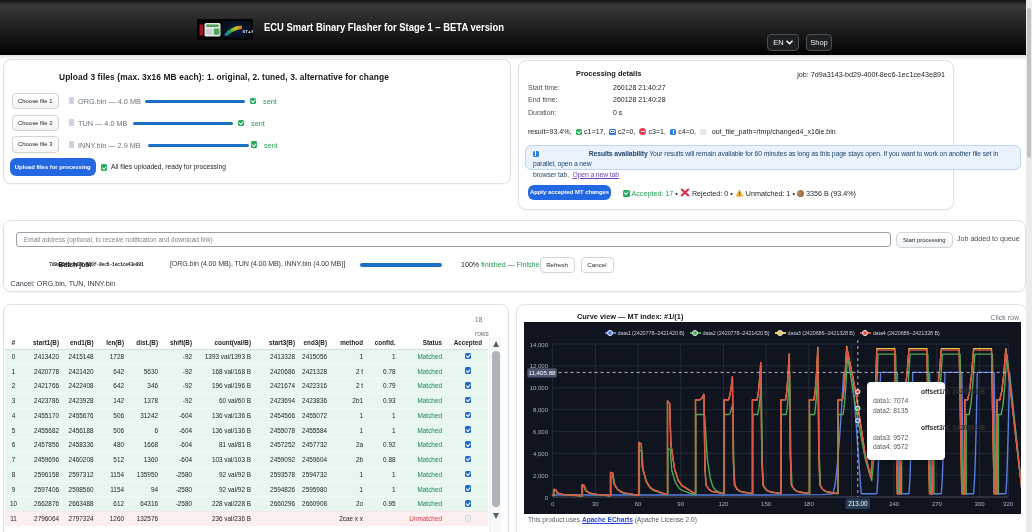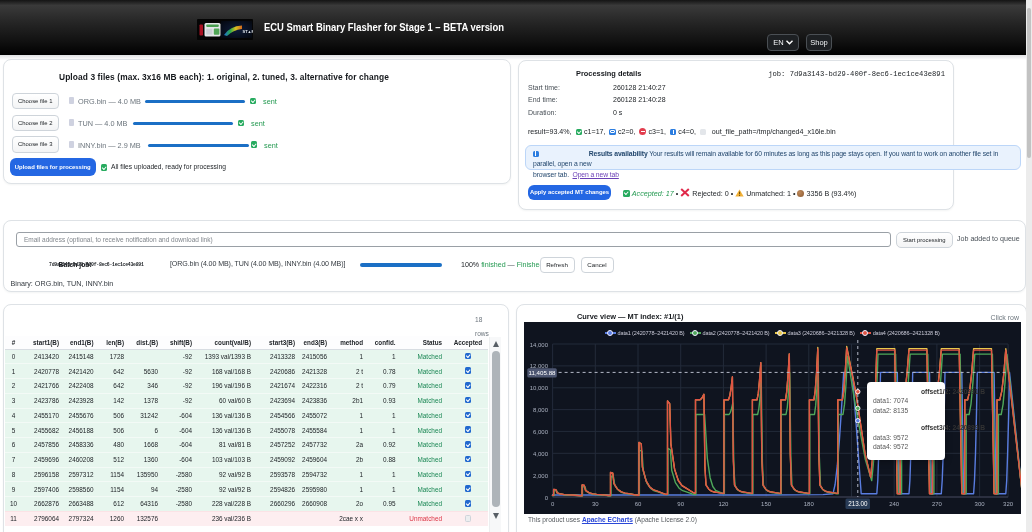--- a/index.html
+++ b/index.html
@@ -107,32 +107,32 @@
     <div class="abs ckw" style="left:246.5px;top:81px;"><span class="gck"></span></div>
     <div class="abs nw" style="left:260px;top:80.5px;font-size:7.3px;color:#259a52;">sent</div>
 
     <div class="bluebtn" style="left:6px;top:98px;width:85.5px;height:17.5px;font-size:5.9px;">Upload files for processing</div>
     <div class="abs ckw" style="left:96.5px;top:104px;"><span class="gck"></span></div>
     <div class="abs nw" style="left:107px;top:103px;font-size:6.7px;color:#212529;">All files uploaded, ready for processing</div>
   </div>
 
   <div class="card" style="left:518px;top:60px;width:436px;height:150px;">
     <div class="abs b nw" style="left:9px;top:8px;font-size:7.4px;color:#16191d;">Processing details</div>
-    <div class="abs nw" style="right:8px;top:9px;font-size:7.2px;color:#212529;font-family:Liberation Mono, monospace;">job: 7d9a3143-bd29-400f-8ec6-1ec1ce43e891</div>
+    <div class="abs nw" style="right:8px;top:9px;font-size:7.2px;color:#212529;">job: 7d9a3143-bd29-400f-8ec6-1ec1ce43e891</div>
     <div class="abs nw" style="left:9px;top:22.5px;font-size:7px;color:#495057;">Start time:</div>
     <div class="abs nw" style="left:94px;top:22.5px;font-size:7px;color:#212529;">260128 21:40:27</div>
     <div class="abs nw" style="left:9px;top:35px;font-size:7px;color:#495057;">End time:</div>
     <div class="abs nw" style="left:94px;top:35px;font-size:7px;color:#212529;">260128 21:40:28</div>
     <div class="abs nw" style="left:9px;top:47.5px;font-size:7px;color:#495057;">Duration:</div>
     <div class="abs nw" style="left:94px;top:47.5px;font-size:7px;color:#212529;">0 s</div>
     <div class="abs nw" style="left:9px;top:67px;font-size:7.1px;color:#212529;">result=93.4%,&nbsp; <span class="gck ic" style="width:6.5px;height:6.5px;"></span> c1=17,&nbsp; <span class="ic" style="width:6.5px;height:6.5px;background:#2b7de0;border-radius:1.5px;position:relative;"><span style="position:absolute;left:1px;top:1.7px;width:4.2px;height:2.8px;border:0.8px solid #fff;border-radius:1px;"></span></span> c2=0,&nbsp; <span class="ic" style="width:7px;height:7px;background:#e23d4e;border-radius:50%;position:relative;"><span style="position:absolute;left:1.3px;top:2.8px;width:4.4px;height:1.4px;background:#fff;"></span></span> c3=1,&nbsp; <span class="ic" style="width:6.5px;height:6.5px;background:#2b7de0;border-radius:1.5px;position:relative;"><span style="position:absolute;left:2.7px;top:1px;width:1.1px;height:4.6px;background:#fff;"></span></span> c4=0,&nbsp; <span class="ic" style="width:6px;height:6px;background:#e3e6ea;border-radius:1.5px;"></span>&nbsp;&nbsp; out_file_path=/tmp/changed4_x16le.bin</div>
     <div class="abs" style="left:6px;top:84px;width:496px;height:24.5px;background:#e9f2fd;border:1px solid #bcd6f8;border-radius:6px;"></div>
     <div class="abs" style="left:14px;top:87.5px;width:488px;font-size:6.8px;color:#24486e;line-height:10.5px;letter-spacing:-0.12px;"><span class="ic" style="width:6px;height:6px;background:#2b7de0;border-radius:1.5px;position:relative;"><span style="position:absolute;left:2.4px;top:0.9px;width:1px;height:4.2px;background:#fff;"></span></span> <span class="b">Results availability</span> Your results will remain available for 60 minutes as long as this page stays open. If you want to work on another file set in parallel, open a new<br>browser tab.&nbsp; <span style="color:#6a3fb5;text-decoration:underline;">Open a new tab</span></div>
     <div class="bluebtn" style="left:9px;top:123.5px;width:83px;height:15px;font-size:5.9px;">Apply accepted MT changes</div>
-    <div class="abs nw" style="left:104px;top:126.5px;font-size:7.2px;color:#212529;"><span class="gck ic" style="width:6.8px;height:6.8px;"></span> <span style="color:#259a52;font-style:italic;">Accepted: 17</span> • <span class="ic"><svg width="10" height="9" viewBox="0 0 10 9">
+    <div class="abs nw" style="left:104px;top:126.5px;font-size:7.2px;color:#212529;"><span class="gck ic" style="width:6.8px;height:6.8px;"></span> <span style="color:#259a52;">Accepted: 17</span> • <span class="ic"><svg width="10" height="9" viewBox="0 0 10 9">
             <path d="M1.2,1 L8.8,8 M8.8,1 L1.2,8" stroke="#e0294a" stroke-width="2"></path>
           </svg></span> Rejected: 0 • <span class="ic"><svg width="9" height="8" viewBox="0 0 9 8">
             <path d="M4.5,0.5 L8.7,7.5 L0.3,7.5 Z" fill="#f2b138"></path>
             <rect x="4" y="2.6" width="1.1" height="2.6" fill="#7a5208"></rect>
             <rect x="4" y="5.9" width="1.1" height="1.1" fill="#7a5208"></rect>
           </svg></span> Unmatched: 1 • <span class="ic" style="width:7px;height:7px;background:radial-gradient(circle at 35% 35%,#c08a5a,#8a5a33);border-radius:50%;"></span> 3356 B (93.4%)</div>
   </div>
 
   <div class="card" style="left:3px;top:220px;width:1023px;height:72px;border-radius:8px;">
     <div class="abs" style="left:12px;top:11px;width:875px;height:14.5px;border:1px solid #9aa0a6;border-radius:3px;background:#fff;"></div>
@@ -140,21 +140,21 @@
     <div class="ltbtn" style="left:891.5px;top:10.5px;width:57.5px;height:16px;font-size:5.9px;border-radius:5px;background:linear-gradient(#fff,#f3f4f5);">Start processing</div>
     <div class="abs nw" style="left:953px;top:14px;font-size:7.1px;color:#495057;">Job added to queue</div>
 
     <div class="abs b nw" style="left:6.5px;top:40px;font-size:6.8px;color:#16191d;">Batch job:</div>
     <div class="abs mono nw" style="left:45px;top:41px;font-size:4.8px;font-weight:bold;color:#212529;letter-spacing:-0.25px;">7d9a3143-bd29-400f-8ec6-1ec1ce43e891</div>
     <div class="abs nw" style="left:166px;top:39px;font-size:7.1px;color:#343a40;letter-spacing:-0.1px;">[ORG.bin (4.00 MB), TUN (4.00 MB), INNY.bin (4.00 MB)]</div>
     <div class="pbar" style="left:356px;top:41.5px;width:82px;height:4px;"></div>
     <div class="abs nw" style="left:441px;top:39.5px;font-size:7.1px;color:#212529;margin-left:16px;">100% <span style="color:#259a52;">finished</span> <span style="color:#495057;">—</span> <span style="color:#259a52;">Finished</span></div>
     <div class="ltbtn" style="left:535.5px;top:36px;width:35px;height:15.5px;font-size:6.2px;border-radius:4px;">Refresh</div>
     <div class="ltbtn" style="left:576.5px;top:36px;width:33px;height:15.5px;font-size:6.2px;border-radius:4px;">Cancel</div>
-    <div class="abs nw" style="left:6.5px;top:57.5px;font-size:7.2px;color:#343a40;">Binary: ORG.bin, TUN, INNY.bin</div>
+    <div class="abs nw" style="left:6.5px;top:57.5px;font-size:7.2px;color:#343a40;">Cancel: ORG.bin, TUN, INNY.bin</div>
   </div>
 
   <div class="card" style="left:3px;top:304px;width:506px;height:260px;">
     <div class="abs gray" style="left:471px;top:8px;width:16px;font-size:6.6px;line-height:14px;">18 rows</div>
   </div>
   <table id="mtable">
       <colgroup>
         <col style="width:17px">
         <col style="width:39px">
         <col style="width:34.5px">

